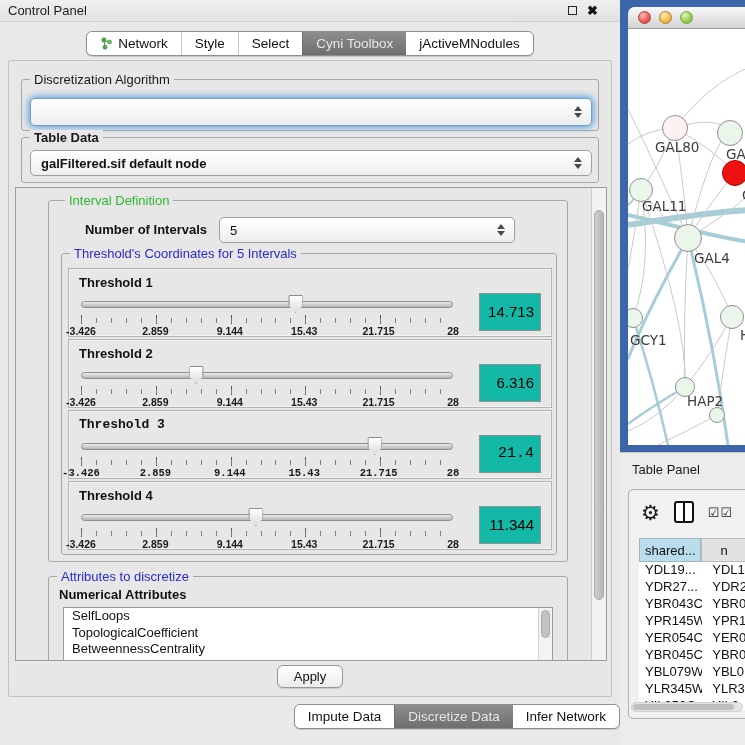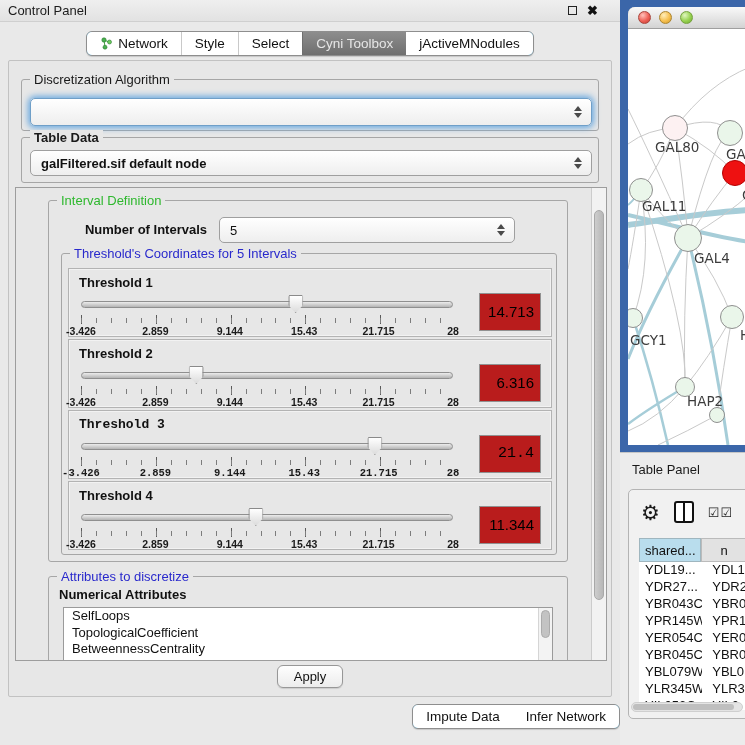--- a/index.html
+++ b/index.html
@@ -22,21 +22,21 @@
   .seg .tab:first-child { border-left:none; }
   .seg .tab.sel { background:linear-gradient(#8d8d8d,#6f6f6f); color:#e6e6e6; border-left-color:#6f6f6f; }
   .seg .tab.after-sel { border-left:none; }
   .net-ico { width:13px; height:13px; display:inline-block; }
 
   .content-panel { position:absolute; left:8px; top:60px; width:604px; height:637px; background:#e7e7e7; border:1px solid #c2c2c2; border-radius:2px; }
 
   .group { position:absolute; border:1px solid #a6a6a6; border-radius:3px; }
   .group > .legend { position:absolute; top:-8px; left:8px; background:#e7e7e7; padding:0 4px; font-size:13px; line-height:15px; white-space:nowrap; }
   .legend.black { color:#1a1a1a; }
-  .legend.green { color:#2eb82e; }
+  .legend.green { color:#2eb82e;margin-left:8px; }
   .legend.blue  { color:#2929cc; }
 
   .algo-group { left:12px; top:18px; width:578px; height:52px; }
   .combo { background:linear-gradient(#ffffff,#eeeeee); border:1px solid #9f9f9f; border-radius:5px; position:relative; font-size:13px; color:#111; }
   .combo .val { position:absolute; left:10px; top:50%; transform:translateY(-50%); }
   .combo .spin { position:absolute; right:9px; top:50%; transform:translateY(-50%); width:8px; height:12px; }
   .combo .spin::before { content:""; position:absolute; left:0; top:0; border-left:4px solid transparent; border-right:4px solid transparent; border-bottom:5px solid #4a4a4a; }
   .combo .spin::after  { content:""; position:absolute; left:0; bottom:0; border-left:4px solid transparent; border-right:4px solid transparent; border-top:5px solid #4a4a4a; }
   .algo-combo { position:absolute; left:8px; top:18px; width:562px; height:28px; box-shadow:0 0 6px 2px #6aa9e0; border-color:#6f9fc8; }
 
@@ -62,21 +62,21 @@
   .thr-box { position:absolute; left:6px; width:484px; height:69px; border:1px solid #b3b3b3; background:#e7e7e7; box-shadow:inset 0 0 0 1px #f2f2f2; }
   .thr-box .thr-label { position:absolute; left:10px; top:6px; font-size:13px; font-weight:bold; color:#111; }
   .slider-area { position:absolute; left:12px; top:28px; width:372px; height:38px; }
   .track { position:absolute; left:0; top:4px; width:100%; height:7px; border:1px solid #8f8f8f; border-radius:4px; background:linear-gradient(#ececec,#b4b4b4); }
   .thumb { position:absolute; top:-2px; width:15px; height:18px; transform:translateX(-50%); background:linear-gradient(#ffffff,#dcdcdc); border:1px solid #8a8a8a; clip-path:polygon(8% 0,92% 0,100% 10%,100% 55%,50% 100%,0 55%,0 10%); }
   .tickrow { position:absolute; left:0; top:18px; width:100%; height:9px; }
   .tickrow .minor { position:absolute; left:0; top:3px; width:100.5%; height:5px; background-image:repeating-linear-gradient(90deg,#7c7c7c 0 1px,transparent 1px calc(100%/25)); }
   .tickrow .major { position:absolute; left:0; top:0; width:100.5%; height:9px; background-image:repeating-linear-gradient(90deg,#5a5a5a 0 1px,transparent 1px 20%); }
   .ticklabels { position:absolute; left:0; top:28px; width:100%; height:11px; }
   .ticklabels span { position:absolute; transform:translateX(-50%); font-size:10.5px; font-weight:bold; color:#1a1a1a; white-space:nowrap; }
-  .valuebox { position:absolute; right:10px; top:24px; width:62px; height:38px; background:#b91c1c; border:1px solid #919191; font-size:15px; color:#000; text-align:right; padding:0 6px; line-height:36px; }
+  .valuebox { position:absolute; right:10px; top:24px; width:62px; height:38px; background:#14b8a6; border:1px solid #919191; font-size:15px; color:#000; text-align:right; padding:0 6px; line-height:36px; }
 
   .attr-group { left:32px; top:388px; width:520px; height:170px; }
   .attr-sub { position:absolute; left:10px; top:10px; font-size:13px; font-weight:bold; color:#111; }
   .listbox { position:absolute; left:14px; top:30px; width:490px; height:120px; background:#fff; border:1px solid #9a9a9a; overflow:hidden; }
   .listbox .item { font-size:13px; color:#111; padding-left:8px; line-height:16.5px; }
   .list-vscroll { position:absolute; right:0; top:0; width:14px; height:100%; background:#f3f3f3; border-left:1px solid #d5d5d5; }
   .list-vscroll .vthumb { top:2px; height:28px; left:2px; width:9px; position:absolute; border-radius:5px; background:#c3c3c3; border:1px solid #ababab; }
 
   .apply-row { position:absolute; left:0; top:604px; width:100%; display:flex; justify-content:center; }
   .btn { font-size:13px; color:#111; background:linear-gradient(#fefefe,#ececec); border:1px solid #979797; border-radius:6px; padding:3px 16px; box-shadow:0 1px 1px rgba(0,0,0,0.12); }
@@ -304,20 +304,23 @@
       <div class="apply-row">
         <button class="btn">Apply</button>
       </div>
     </div>
 
     <div class="bottom-tabbar">
       <div class="seg">
         <span class="tab">
             <span>Impute Data</span>
           </span>
+        <span class="tab sel">
+            <span>Discretize Data</span>
+          </span>
         <span class="tab after-sel">
             <span>Infer Network</span>
           </span>
       </div>
     </div>
   </div>
 
   <div class="right-panel">
 
     <div class="net-frame">

